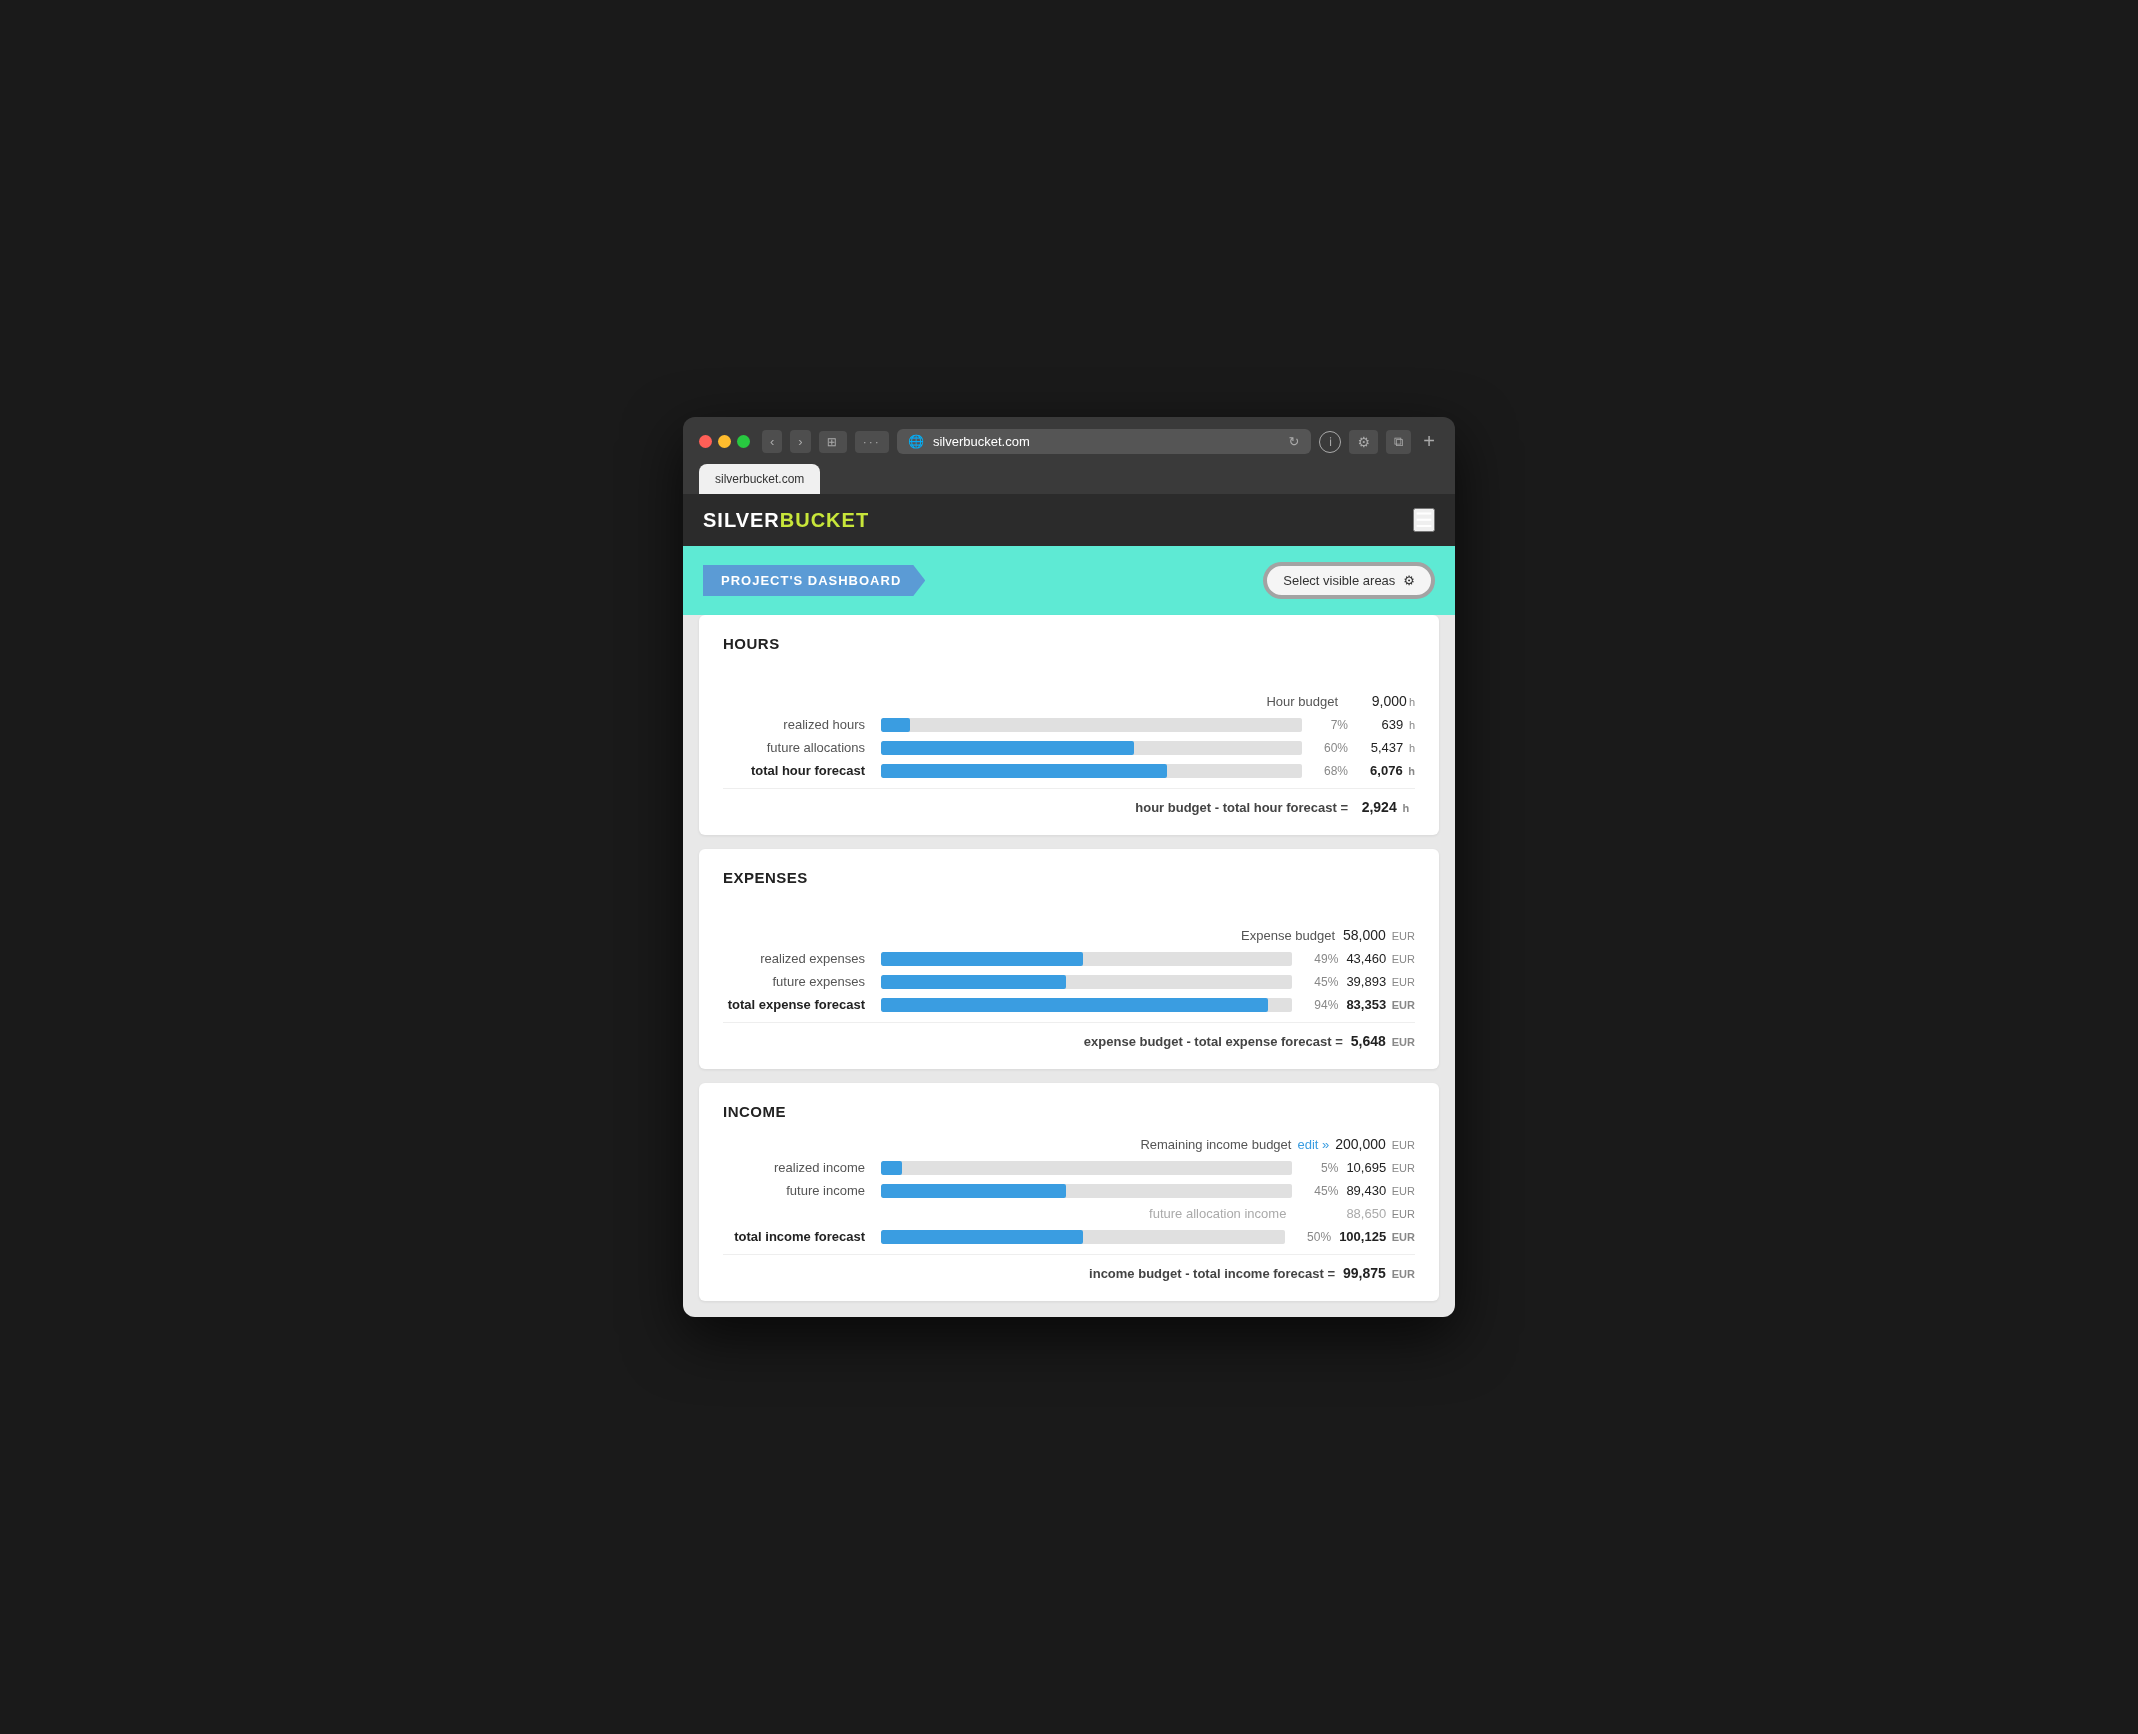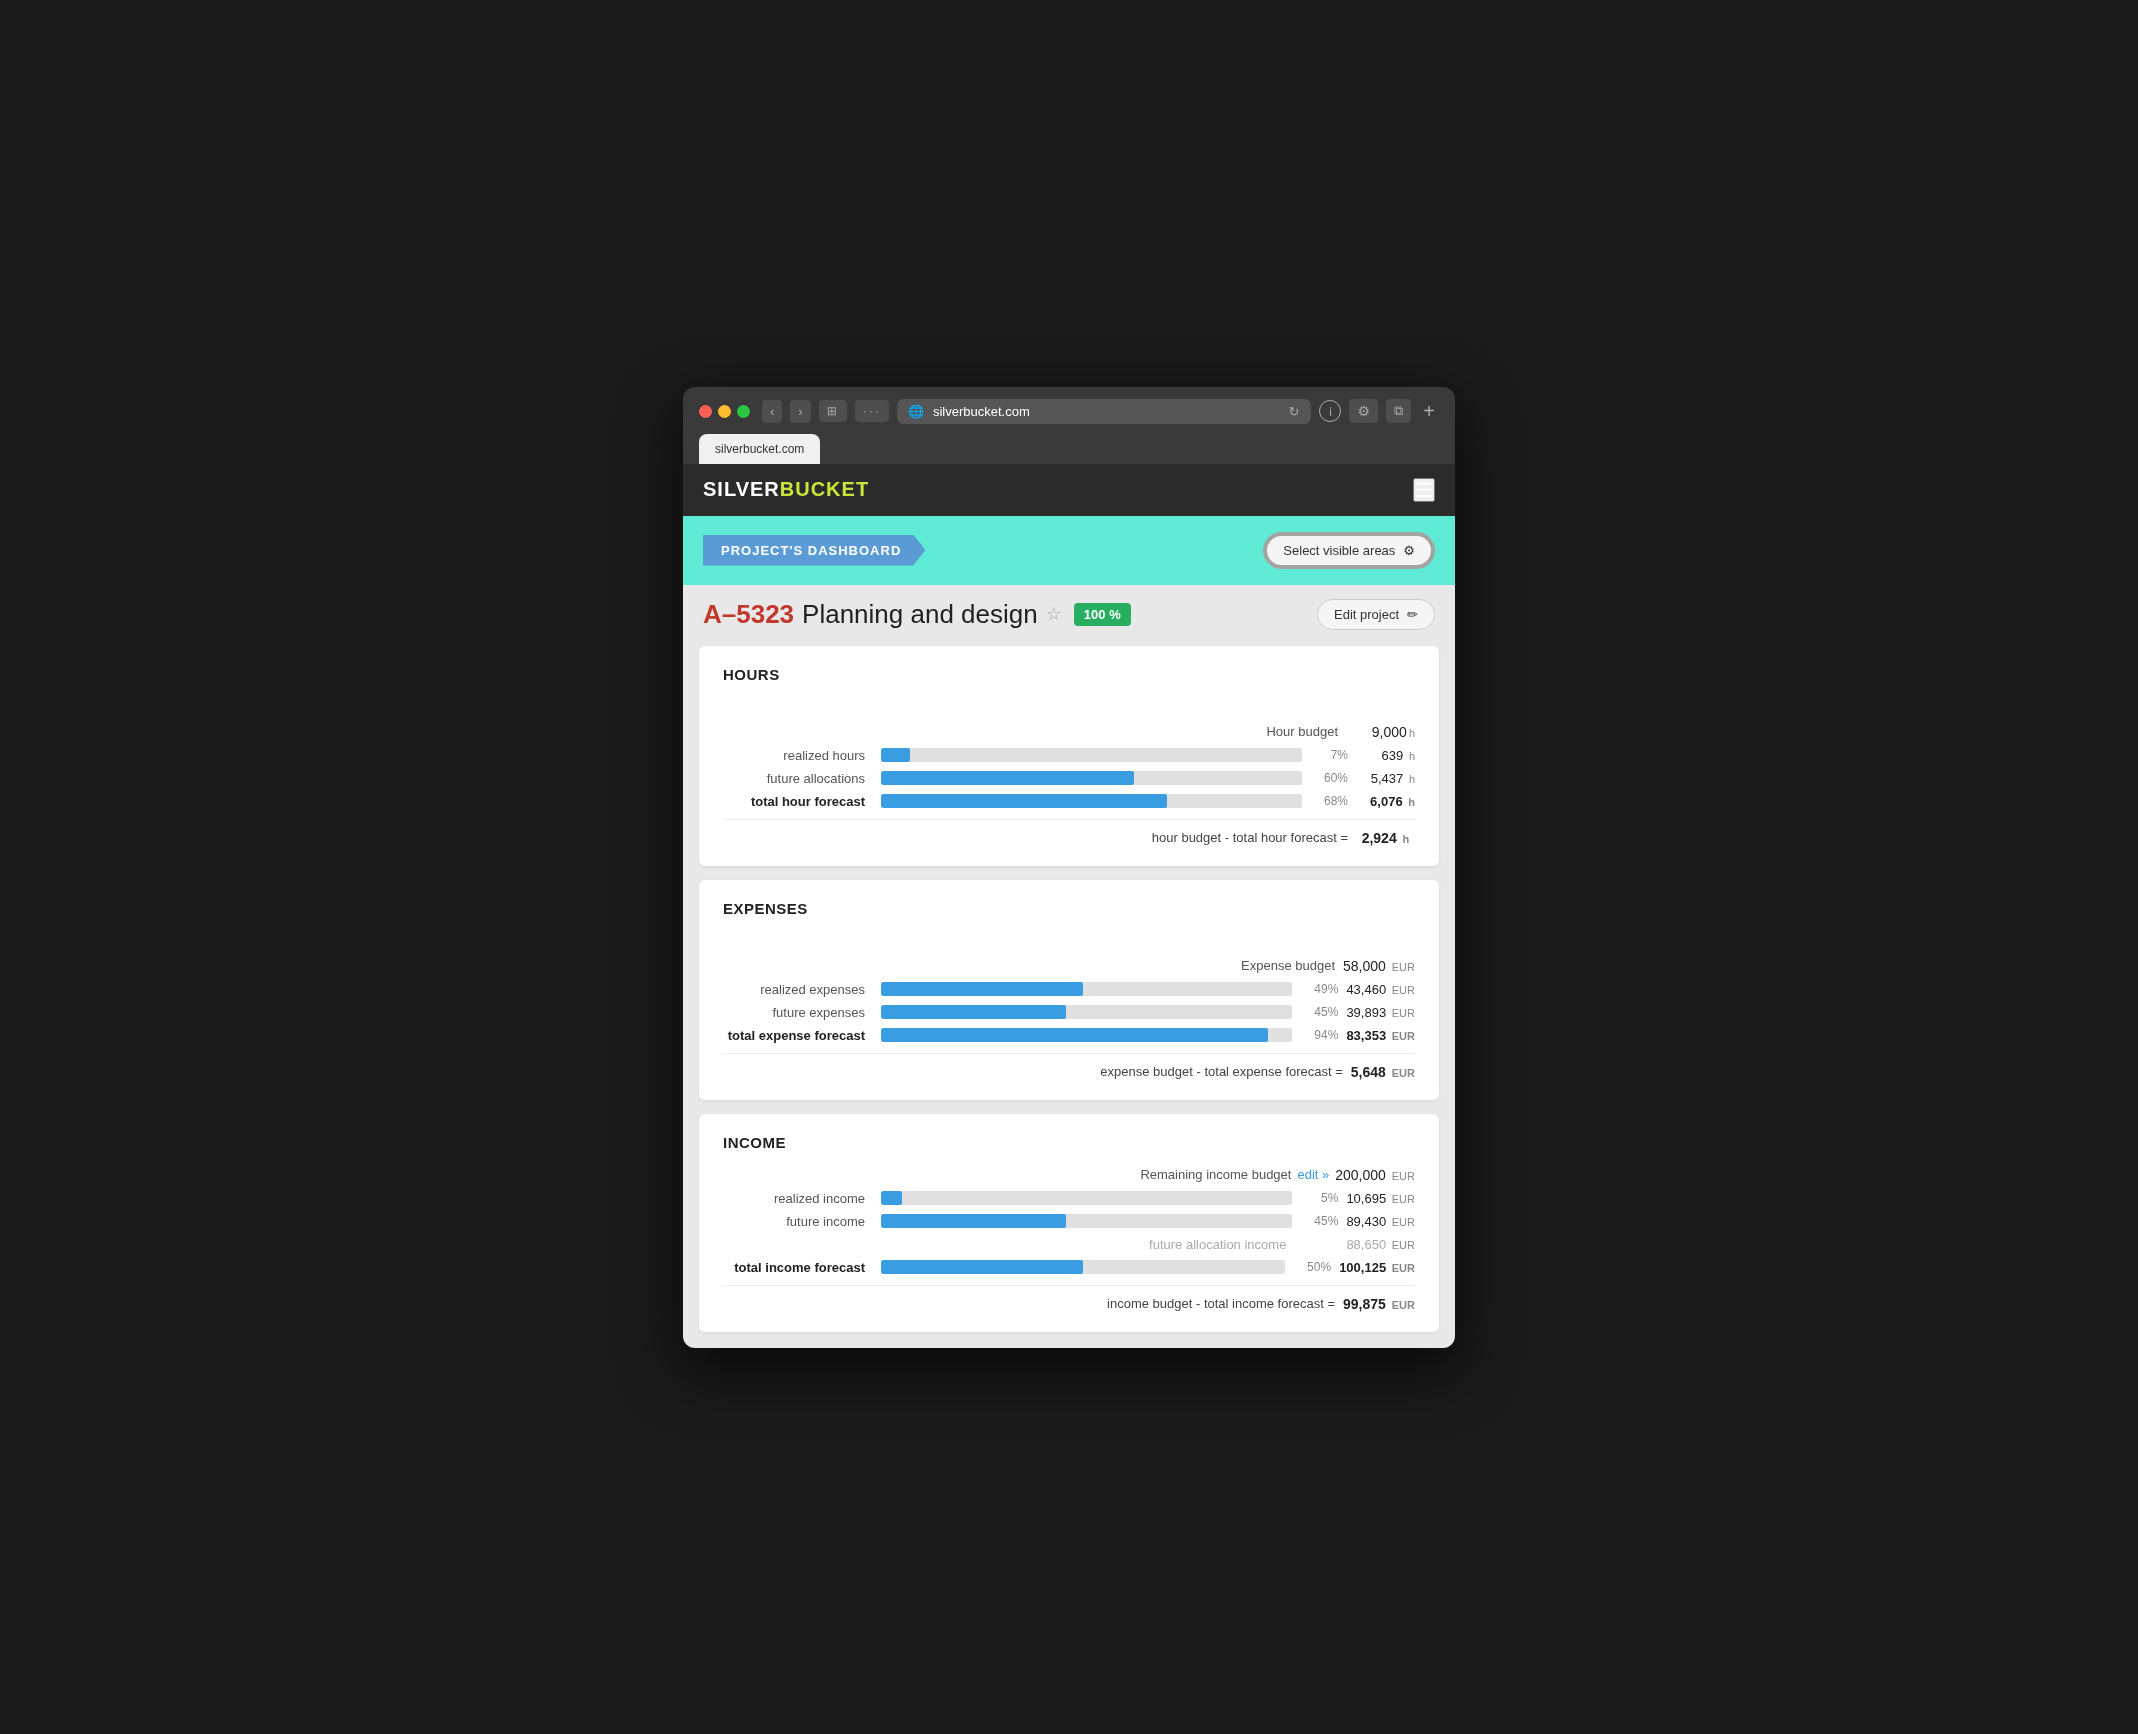--- a/index.html
+++ b/index.html
@@ -387,21 +387,21 @@
     .formula-row {
       display: flex;
       justify-content: flex-end;
       align-items: center;
       margin-top: 6px;
       gap: 8px;
     }
 
     .formula-text {
       font-size: 13px;
-      font-weight: 400;
+      font-weight: 700;
       color: #444;
       text-align: right;
     }
 
     .formula-result {
       font-size: 14px;
       font-weight: 700;
       color: #222;
       min-width: 59px;
       text-align: center;
@@ -498,32 +498,20 @@
   <div class="main-content">
 
     <div class="dashboard-header">
       <div class="dashboard-title-badge">PROJECT'S DASHBOARD</div>
       <button class="select-visible-btn">
         <span>Select visible areas</span>
         <span>⚙</span>
       </button>
     </div>
 
-    <div class="project-title-row">
-      <div style="display:flex;align-items:center;">
-        <span class="project-id">A–5323</span>
-        <span class="project-name">Planning and design</span>
-        <span class="project-star">☆</span>
-        <span class="progress-badge">100 %</span>
-      </div>
-      <button class="edit-project-btn">
-        <span>Edit project</span>
-        <span>✏</span>
-      </button>
-    </div>
 
     <div class="sections-wrapper">
 
       <div class="section-card">
         <div class="section-title">HOURS</div>
 
         <div class="budget-header-row">
           <span class="budget-label">Hour budget</span>
           <span class="budget-value">
             <span>9,000</span><span class="budget-unit">h</span>

